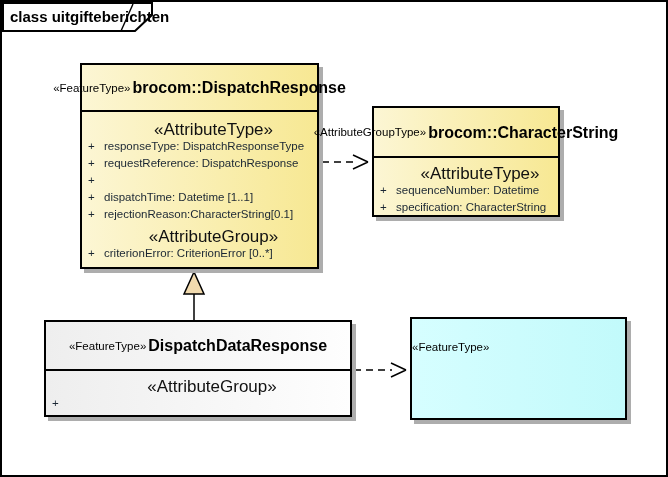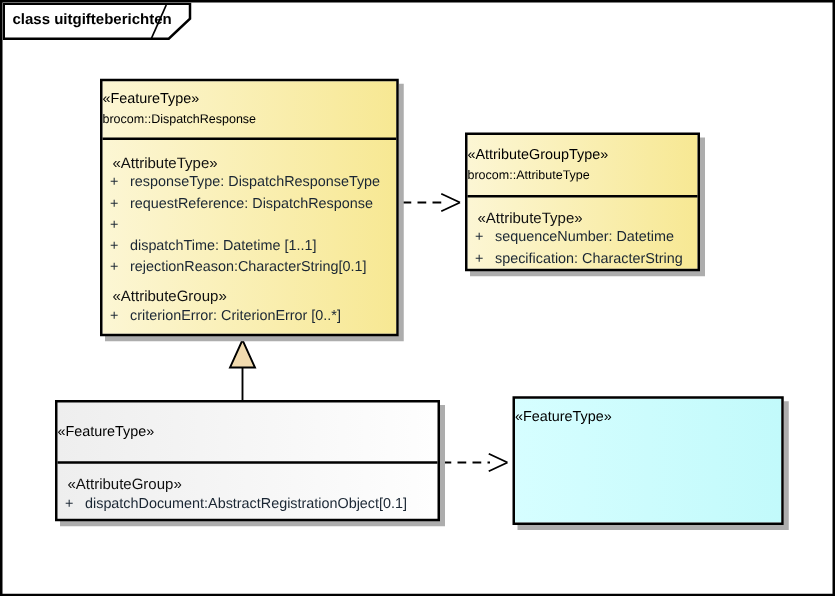--- a/index.html
+++ b/index.html
@@ -6,47 +6,47 @@
   .frame{
     position:relative;width:668px;height:477px;box-sizing:border-box;
     border:2px solid #000;background:#fff;overflow:hidden;
     font-family:"Liberation Sans",sans-serif;color:#000;
   }
   
   .tab-svg{position:absolute;left:0;top:0;}
   .tab-shape{fill:#ffffff;stroke:#000;stroke-width:2;}
   .tab-inner{fill:none;stroke:#000;stroke-width:1.4;}
   .tab-label{
-    position:absolute;left:8px;top:6px;font-size:12px;font-weight:bold;
+    position:absolute;left:8px;top:6px;font-size:15px;font-weight:bold;
     white-space:nowrap;
   }
   
   .connectors{position:absolute;left:0;top:0;pointer-events:none;}
   .connectors g{pointer-events:stroke;}
   .dash{stroke:var(--line_color,#000);stroke-width:1.5;stroke-dasharray:7 5;}
   .solid{stroke:var(--line_color,#000);stroke-width:1.5;}
   .openhead{stroke:var(--line_color,#000);stroke-width:1.5;fill:none;}
   .tri{fill:var(--triangle_fill,#f1daae);stroke:#000;stroke-width:1.5;}
   
   .uml-box{
     position:absolute;box-sizing:border-box;border:2px solid #000;
     box-shadow:4px 4px 0 var(--shadow,#adadad);
   }
   .uml-box.yellow{background:linear-gradient(90deg,var(--box_yellow_left,#fcf6d4),var(--box_yellow_right,#f7e893));}
   .uml-box.gray{background:linear-gradient(90deg,var(--box_gray_left,#eeeeee),var(--box_gray_right,#fefefe));}
   .uml-box.cyan{background:linear-gradient(90deg,var(--box_cyan_left,#d6feff),var(--box_cyan_right,#c2fafb));}
   .hdr{
-    display:flex;flex-direction:column;justify-content:center;align-items:flex-start;
+    display:flex;flex-direction:row;justify-content:center;align-items:center;
     gap:2px;box-sizing:border-box;
   }
   .stereo{font-size:11.5px;line-height:14px;}
-  .cname{font-size:10px;line-height:15px;font-weight:normal;}
+  .cname{font-size:16px;line-height:15px;font-weight:bold;}
   .abstract .cname{font-style:italic;}
   .bodyc{border-top:2px solid #000;box-sizing:border-box;}
-  .sec-label{font-size:12px;line-height:16px;padding-left:8px;color:#111;}
+  .sec-label{font-size:17px;line-height:16px;padding-left:28px;color:#111;text-align:center;}
   .sec-label.mt{margin-top:6px;}
   .row{display:flex;font-size:11.5px;line-height:17px;color:var(--attribute_text,#1a2633);}
   .row .vis{width:16px;padding-left:6px;flex:none;}
   .row .atext{white-space:nowrap;}
 </style>
 </head>
 <body>
 
 <div class="frame">
 
@@ -101,44 +101,44 @@
       <div class="row">
         <span class="vis">+</span>
         <span class="atext">criterionError: CriterionError [0..*]</span>
       </div>
     </div>
   </div>
 
   <div class="uml-box yellow" style="left:370px;top:104px;width:188px;height:111px;">
     <div class="hdr" style="height:48px;">
       <div class="stereo">«AttributeGroupType»</div>
-      <div class="cname">brocom::AttributeType</div>
+      <div class="cname">brocom::CharacterString</div>
     </div>
     <div class="bodyc" style="padding-top:8px;">
       <div class="sec-label">«AttributeType»</div>
       <div class="row">
         <span class="vis">+</span>
         <span class="atext">sequenceNumber: Datetime</span>
       </div>
       <div class="row">
         <span class="vis">+</span>
         <span class="atext">specification: CharacterString</span>
       </div>
     </div>
   </div>
 
   <div class="uml-box gray" style="left:42px;top:318px;width:308px;height:97px;">
     <div class="hdr" style="height:47px;">
       <div class="stereo">«FeatureType»</div>
+      <div class="cname">DispatchDataResponse</div>
     </div>
     <div class="bodyc" style="padding-top:8px;">
       <div class="sec-label">«AttributeGroup»</div>
       <div class="row">
         <span class="vis">+</span>
-        <span class="atext">dispatchDocument:AbstractRegistrationObject[0.1]</span>
       </div>
     </div>
   </div>
 
   <div class="uml-box cyan abstract" style="left:408px;top:315px;width:217px;height:103px;">
     <div class="hdr" style="height:48px;padding-top:8px;justify-content:flex-start;">
       <div class="stereo">«FeatureType»</div>
     </div>
   </div>
 

